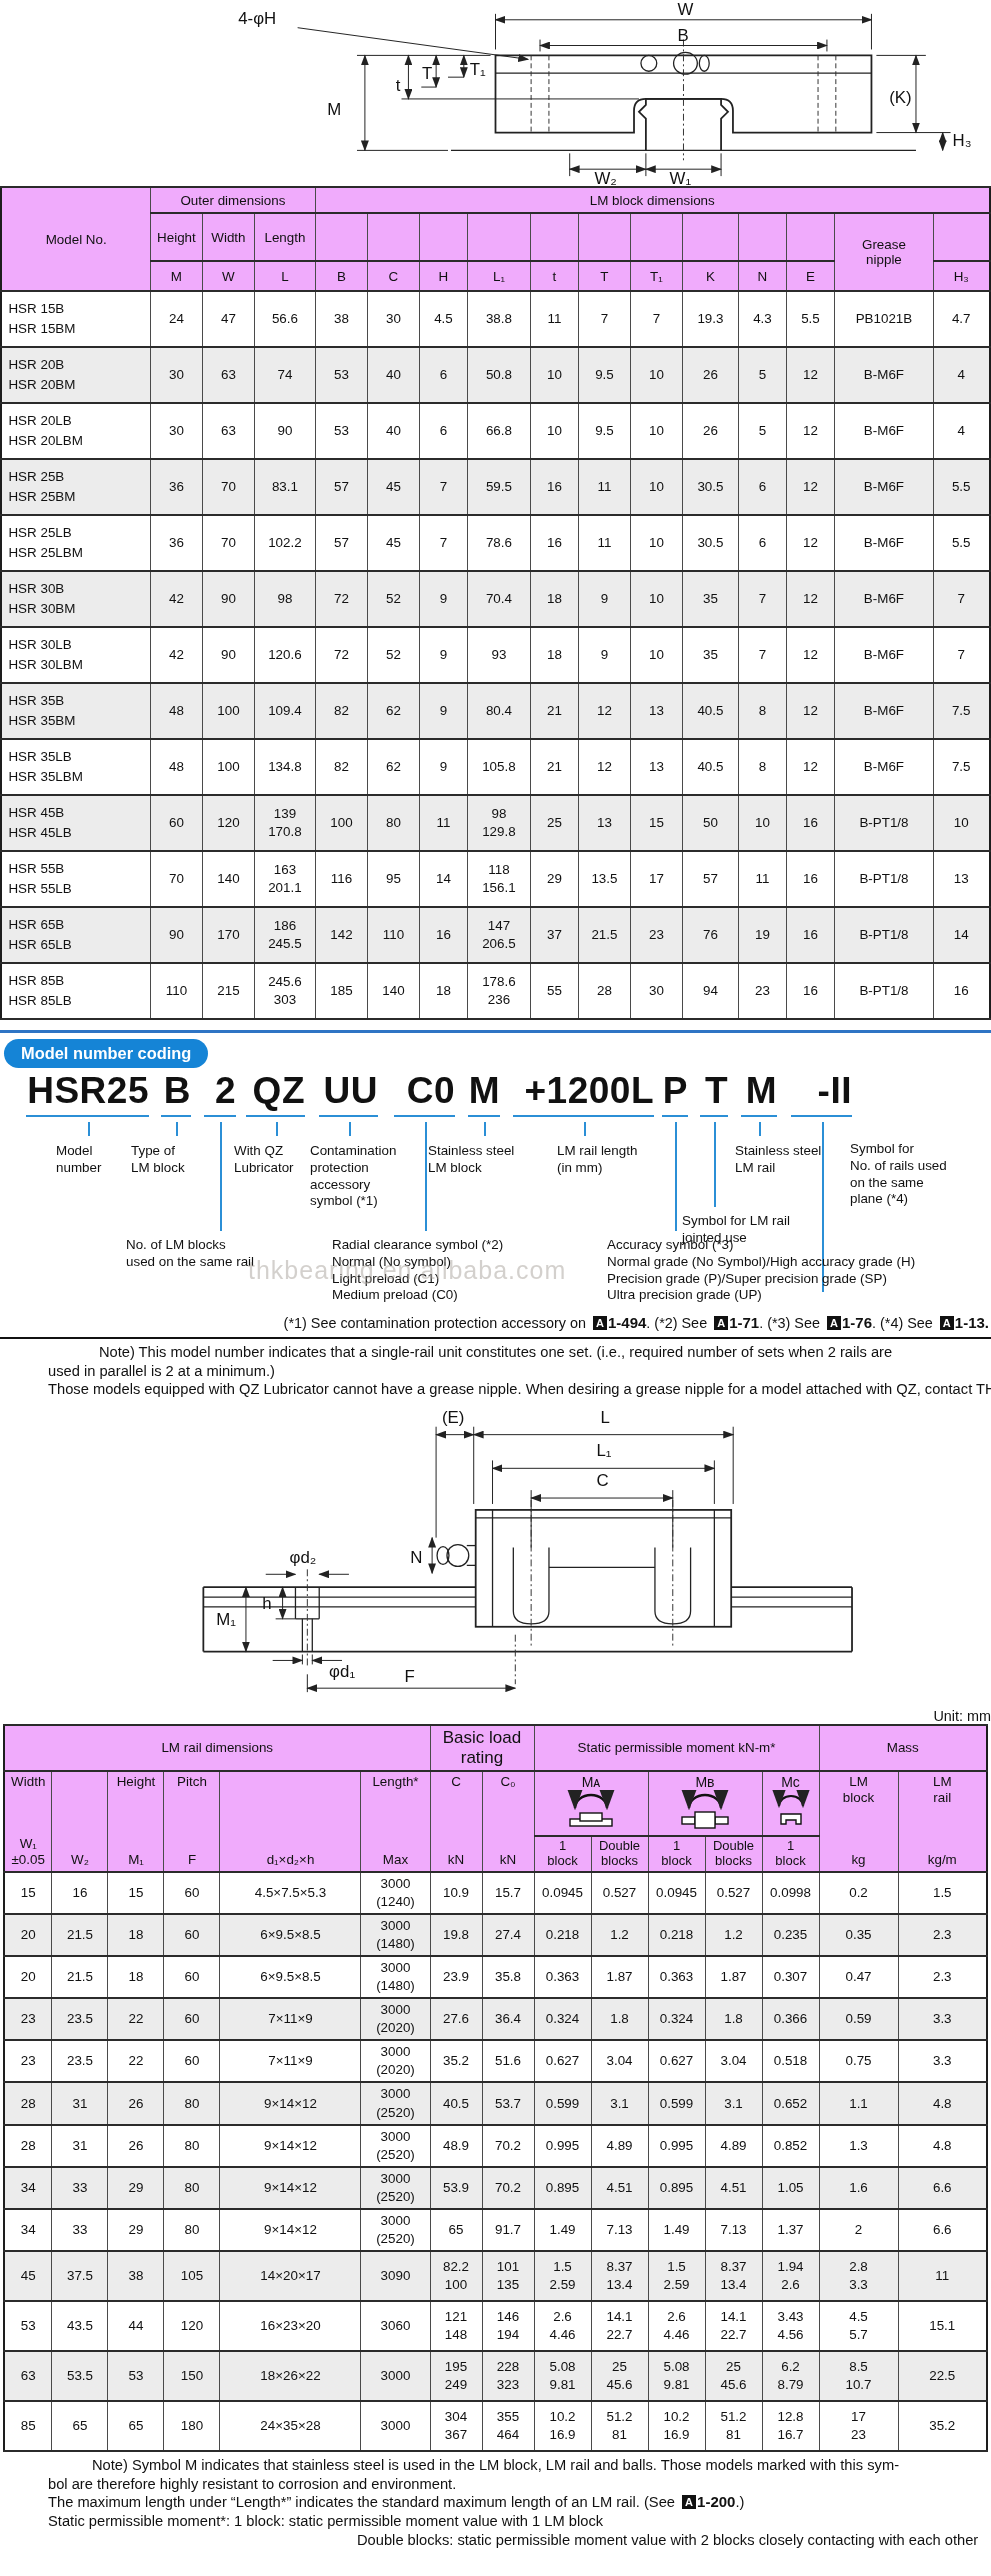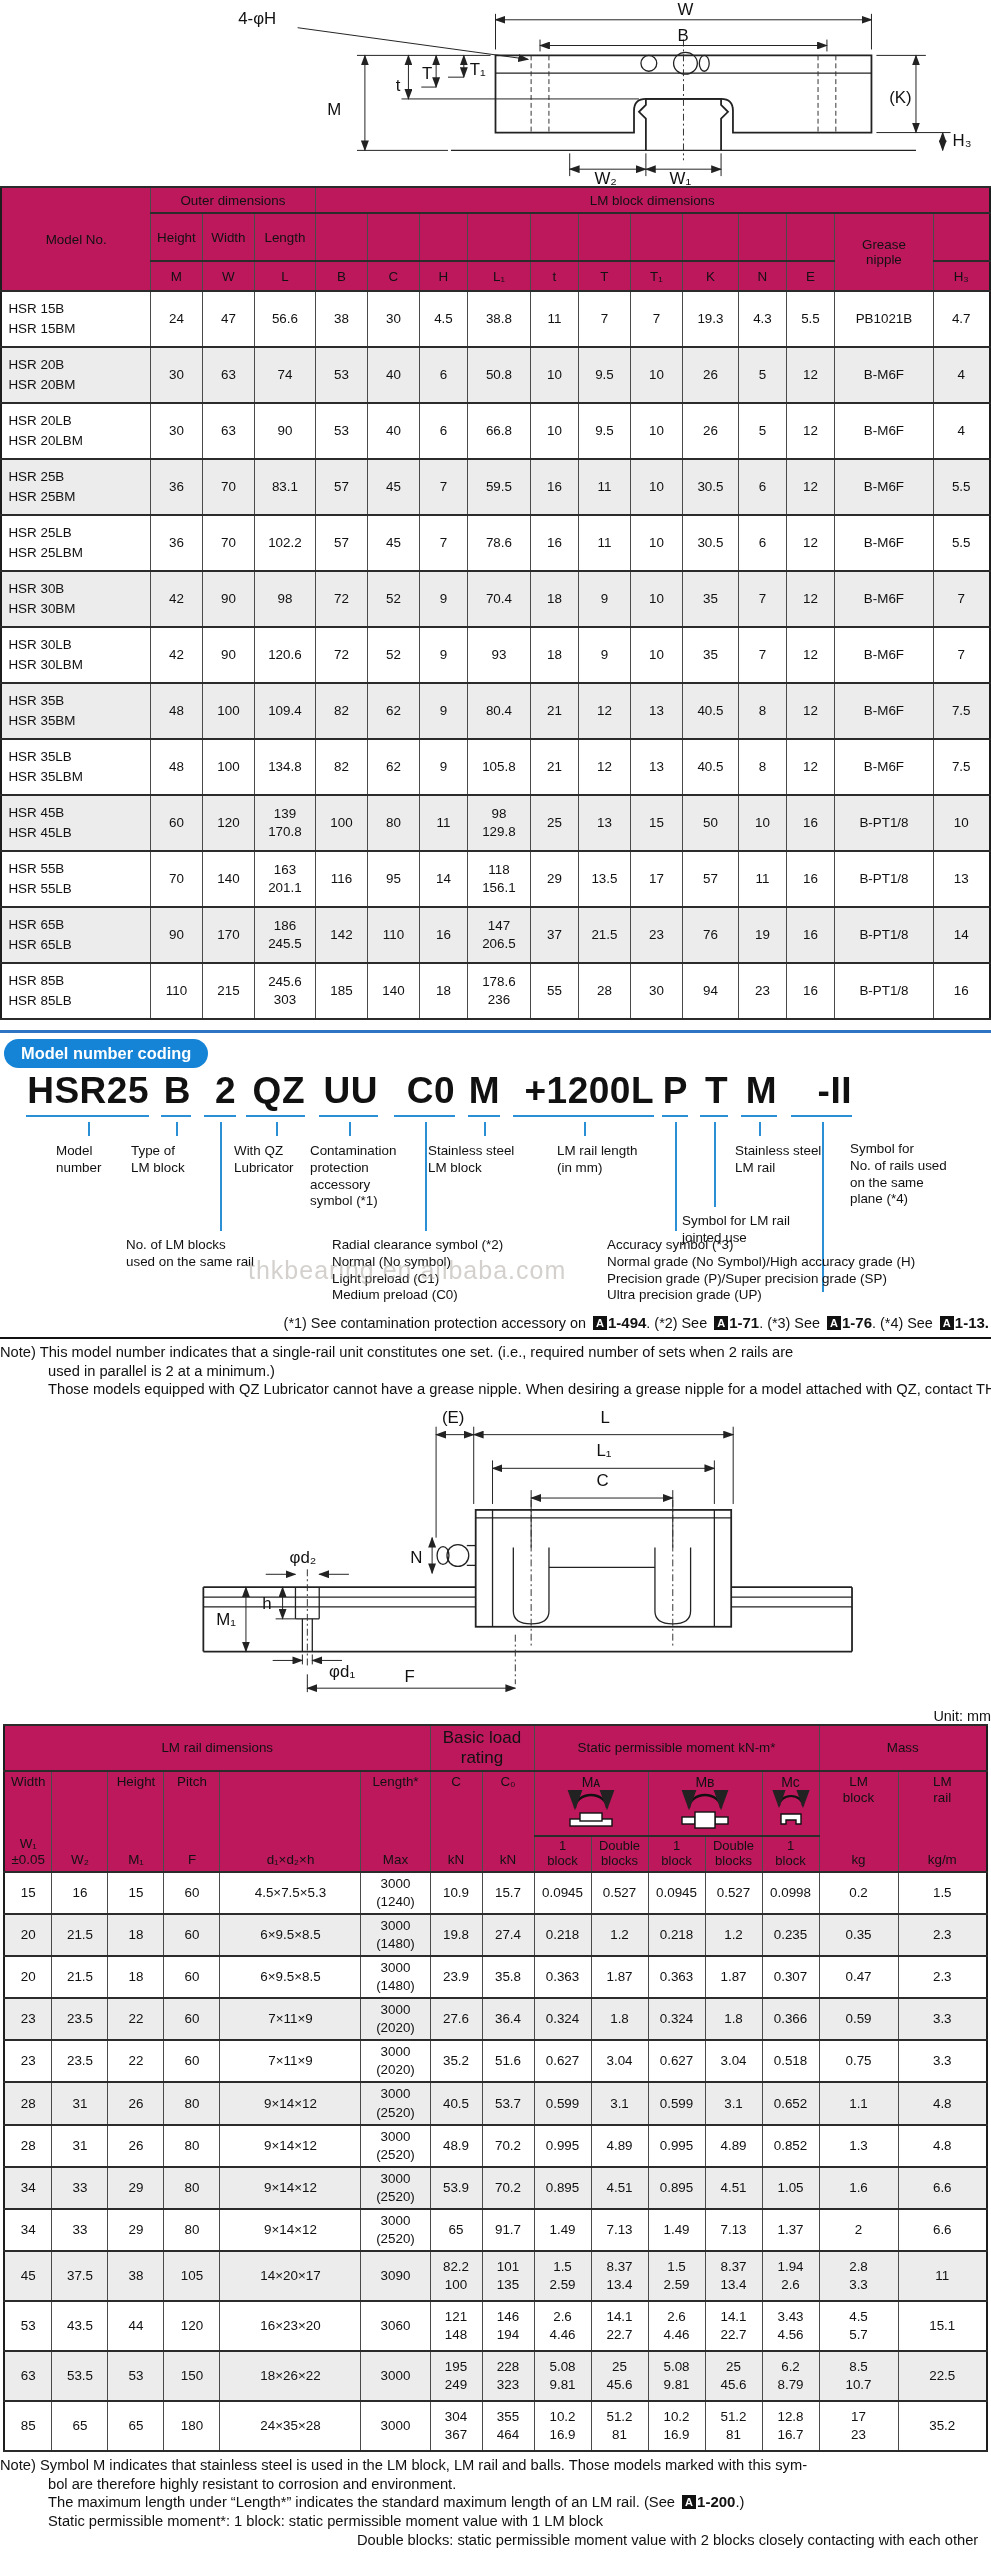--- a/index.html
+++ b/index.html
@@ -16,21 +16,21 @@
   .dsh{stroke:#333;stroke-width:1;fill:none;stroke-dasharray:5 3;}
   .lbl{font-size:17px;fill:#111;}
 
   
   table{border-collapse:collapse;table-layout:fixed;margin:0 auto;}
   .spec{width:983px;font-size:13.4px;}
   .spec td{border-left:1px solid #4a4a4a;border-right:1px solid #4a4a4a;
            border-top:2px solid #2b2b2b;border-bottom:2px solid #2b2b2b;
            text-align:center;vertical-align:middle;padding:2px 1px;}
   .spec{border:2px solid #1d1d1d;}
-  .spec thead td{background:#be185d;}
+  .spec thead td{background:#f0abfc;}
   .spec tbody td{white-space:pre-line;line-height:1.35;}
   .spec tbody tr{height:56px;}
   .t2 tbody tr{height:42px;}
   .t2 tbody tr.tall2{height:50px;}
   .spec tbody tr.alt td{background:#ececec;}
   .spec td.model{text-align:left;padding-left:6px;line-height:1.5;}
   .hcell{display:flex;flex-direction:column;justify-content:space-between;height:95px;white-space:pre-line;line-height:1.2;}
   .hcell .htop{min-height:16px;}
   .momlab{font-size:14px;}
   .blkrow td{font-size:13px;line-height:1.15;white-space:pre-line;}
@@ -60,21 +60,21 @@
   .lb-jointed{left:682px;top:143px;}  .lb-numblocks{left:126px;top:167px;}
   .lb-radial{left:332px;top:167px;}   .lb-accuracy{left:607px;top:167px;}
   .watermark{position:absolute;left:248px;top:186px;font-size:25px;color:#a9a39c;opacity:.5;letter-spacing:1px;}
 
   .fnline{font-size:14.4px;text-align:right;padding-right:2px;white-space:nowrap;margin-top:2px;}
   .refbox{display:inline-block;background:#111;color:#fff;font-weight:bold;font-size:11px;
           width:14px;height:14px;line-height:14px;text-align:center;vertical-align:1px;margin:0 1px 0 3px;}
   .fnline b,.noteline b{font-size:15px;}
   .blackrule{height:2px;background:#111;margin:6px 0 4px 0;}
   .noteline{font-size:14.7px;line-height:1.26;white-space:nowrap;}
-  .ind0{padding-left:0;} .ind1{padding-left:48px;} .ind2{padding-left:357px;}
+  .ind0{padding-left:0;text-align:center;} .ind1{padding-left:48px;} .ind2{padding-left:357px;}
 
   .unitnote{font-size:14.4px;text-align:right;padding-right:0;margin-top:2px;}
   .notesblock{margin-top:4px;}
 </style>
 </head>
 <body>
 
 
 
 

